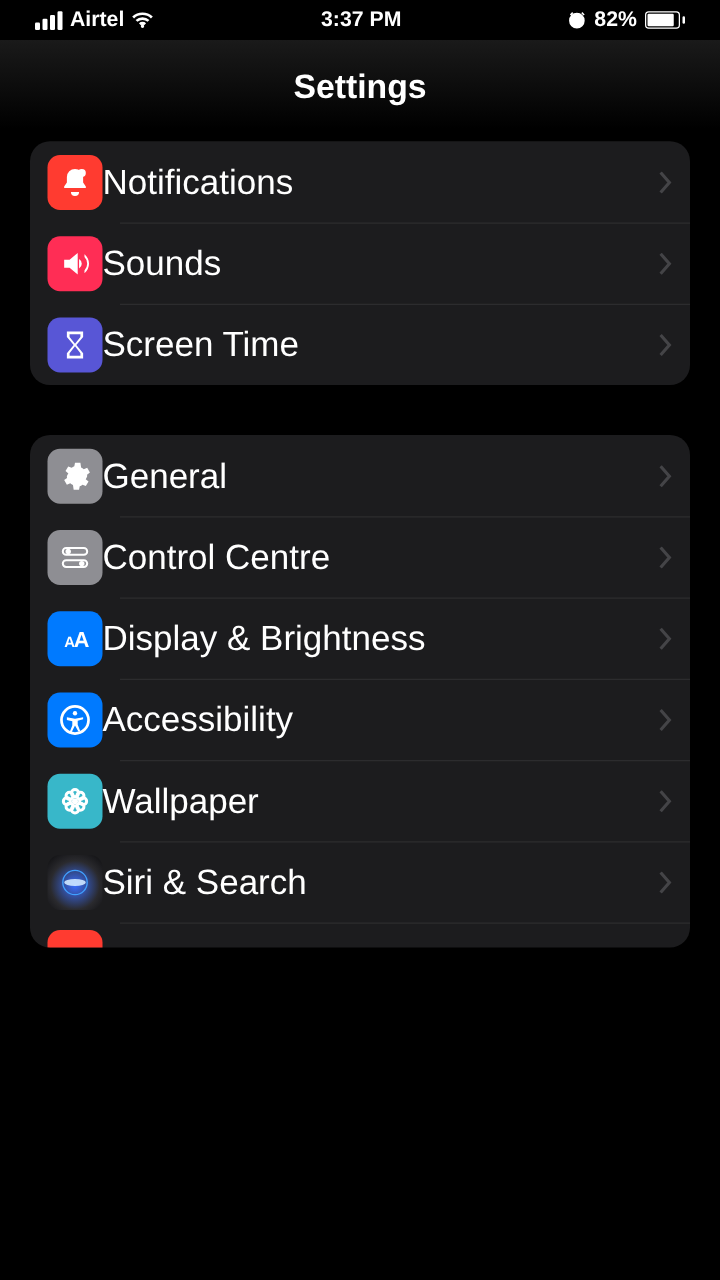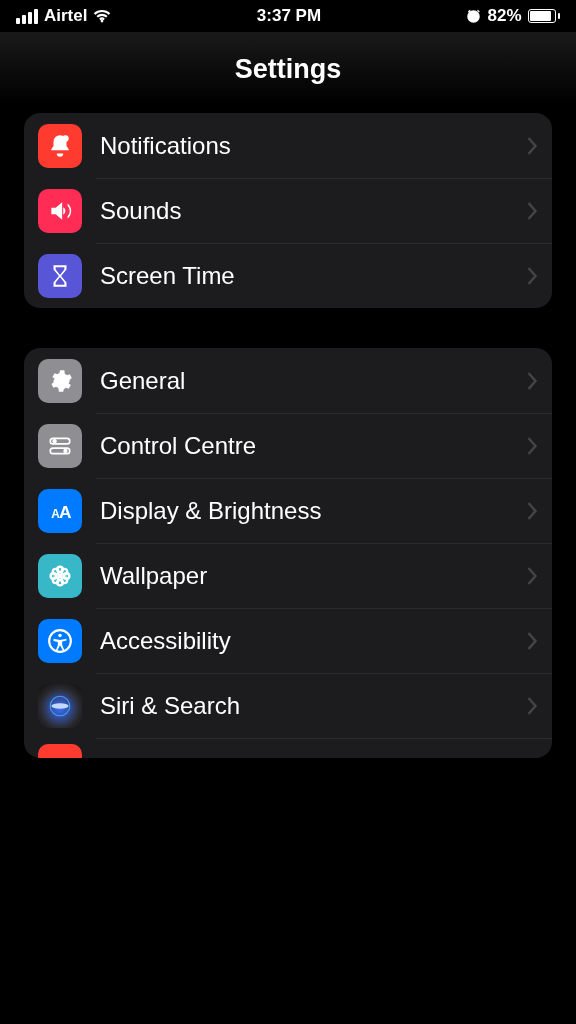--- a/index.html
+++ b/index.html
@@ -18,21 +18,21 @@
     display: flex;
     flex-direction: column;
   }
 
   
   .status-bar {
     height: 32px;
     display: flex;
     align-items: center;
     justify-content: space-between;
-    padding: 0 16px;
+    padding: 0 28px;
     font-size: 17px;
     font-weight: 600;
   }
   .status-left, .status-right { display: flex; align-items: center; gap: 6px; }
   .status-center { font-weight: 600; text-align: right; }
   .signal-bars { display: flex; align-items: flex-end; gap: 2px; }
   .signal-bars span {
     width: 4px; background: #fff; border-radius: 1px;
   }
   .signal-bars span:nth-child(1){height:6px}
@@ -90,24 +90,24 @@
     background: #2c2c2e;
   }
   .icon-badge {
     width: 44px; height: 44px;
     border-radius: 10px;
     display:flex; align-items:center; justify-content:center;
     flex-shrink:0;
   }
   .row-label {
     flex:1;
-    font-size: 24px;
+    font-size: 28px;
     font-weight:400;
     color:#fff;
-    padding-left: 18px;
+    padding-left: 0;
   }
   .chevron {
     width: 11px; height: 18px;
     opacity: .35;
   }
   .chevron svg { width:100%; height:100%; }
 
   
   .bg-red    { background:#ff3b30; }
   .bg-pink   { background:#ff2d55; }
@@ -234,20 +234,34 @@
             </svg>
         </div>
         <div class="row-label">Display &amp; Brightness</div>
         <div class="chevron"><svg viewBox="0 0 10 18" fill="none" stroke="#8e8e93" stroke-width="2.5">
               <path d="M1 1l7 8-7 8"></path>
             </svg></div>
       </div>
 
 
       <div class="row">
+        <div class="icon-badge bg-blue">
+          <svg viewBox="0 0 24 24" fill="#fff">
+              <circle cx="12" cy="12" r="10" fill="none" stroke="#fff" stroke-width="2"></circle>
+              <circle cx="12" cy="7" r="1.6"></circle>
+              <path d="M6 10l6 1 6-1v1.5l-4 1v3l2 5h-1.5L12 16l-2.5 5H8l2-5v-3l-4-1V10z"></path>
+            </svg>
+        </div>
+        <div class="row-label">Accessibility</div>
+        <div class="chevron"><svg viewBox="0 0 10 18" fill="none" stroke="#8e8e93" stroke-width="2.5">
+              <path d="M1 1l7 8-7 8"></path>
+            </svg></div>
+      </div>
+
+      <div class="row">
         <div class="icon-badge bg-teal">
           <svg viewBox="0 0 24 24" fill="#fff">
               <circle cx="12" cy="12" r="2.2"></circle>
               <g stroke="#fff" stroke-width="2.2" fill="none">
                 <circle cx="12" cy="6" r="2.6"></circle>
                 <circle cx="12" cy="18" r="2.6"></circle>
                 <circle cx="6" cy="12" r="2.6"></circle>
                 <circle cx="18" cy="12" r="2.6"></circle>
                 <circle cx="8" cy="8" r="2.6"></circle>
                 <circle cx="16" cy="8" r="2.6"></circle>
@@ -256,34 +270,20 @@
               </g>
             </svg>
         </div>
         <div class="row-label">Wallpaper</div>
         <div class="chevron"><svg viewBox="0 0 10 18" fill="none" stroke="#8e8e93" stroke-width="2.5">
               <path d="M1 1l7 8-7 8"></path>
             </svg></div>
       </div>
 
       <div class="row">
-        <div class="icon-badge bg-blue">
-          <svg viewBox="0 0 24 24" fill="#fff">
-              <circle cx="12" cy="12" r="10" fill="none" stroke="#fff" stroke-width="2"></circle>
-              <circle cx="12" cy="7" r="1.6"></circle>
-              <path d="M6 10l6 1 6-1v1.5l-4 1v3l2 5h-1.5L12 16l-2.5 5H8l2-5v-3l-4-1V10z"></path>
-            </svg>
-        </div>
-        <div class="row-label">Accessibility</div>
-        <div class="chevron"><svg viewBox="0 0 10 18" fill="none" stroke="#8e8e93" stroke-width="2.5">
-              <path d="M1 1l7 8-7 8"></path>
-            </svg></div>
-      </div>
-
-      <div class="row">
         <div class="icon-badge bg-siri">
           <svg viewBox="0 0 24 24">
               <circle cx="12" cy="12" r="9" fill="none" stroke="#40a0ff" stroke-width="1"></circle>
               <ellipse cx="12" cy="12" rx="8" ry="2.5" fill="#cfe8ff" opacity="0.9"></ellipse>
             </svg>
         </div>
         <div class="row-label">Siri &amp; Search</div>
         <div class="chevron"><svg viewBox="0 0 10 18" fill="none" stroke="#8e8e93" stroke-width="2.5">
               <path d="M1 1l7 8-7 8"></path>
             </svg></div>

